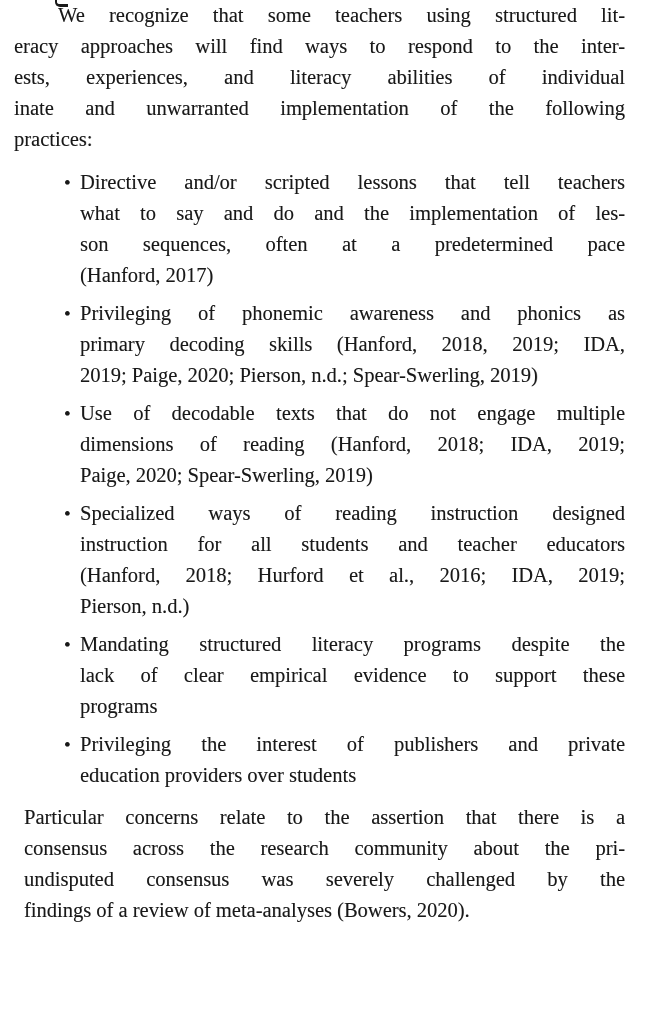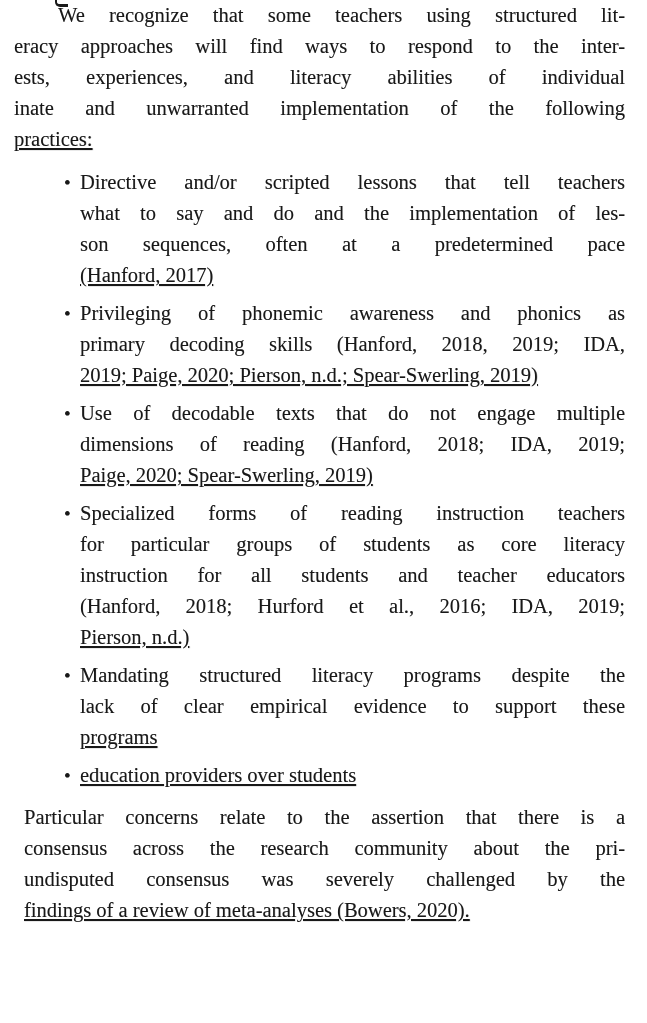--- a/index.html
+++ b/index.html
@@ -33,21 +33,20 @@
     border-left: 2px solid #1a1a1a;
   }
   .ln {
     display: block;
     text-align: justify;
     text-align-last: justify;
   }
   .ln.last {
     text-align: left;
     text-align-last: left;
-    text-decoration: underline;
   }
   .ln.indent {
     padding-left: 44px;
   }
   .para {
     margin: 0;
   }
   ul.concerns {
     list-style: none;
     margin: 12px 0 0 0;
@@ -103,34 +102,34 @@
       <span class="ln last">2019; Paige, 2020; Pierson, n.d.; Spear-Swerling, 2019)</span>
     </li>
     <li>
       <span class="bullet">•</span>
       <span class="ln">Use of decodable texts that do not engage multiple</span>
       <span class="ln">dimensions of reading (Hanford, 2018; IDA, 2019;</span>
       <span class="ln last">Paige, 2020; Spear-Swerling, 2019)</span>
     </li>
     <li>
       <span class="bullet">•</span>
-      <span class="ln">Specialized forms of reading instruction teachers</span>
-      <span class="ln">for particular groups of students as core literacy</span>
+      <span class="ln">Specialized ways of reading instruction designed</span>
       <span class="ln">instruction for all students and teacher educators</span>
       <span class="ln">(Hanford, 2018; Hurford et al., 2016; IDA, 2019;</span>
       <span class="ln last">Pierson, n.d.)</span>
     </li>
     <li>
       <span class="bullet">•</span>
       <span class="ln">Mandating structured literacy programs despite the</span>
       <span class="ln">lack of clear empirical evidence to support these</span>
       <span class="ln last">programs</span>
     </li>
     <li>
       <span class="bullet">•</span>
+      <span class="ln">Privileging the interest of publishers and private</span>
       <span class="ln last">education providers over students</span>
     </li>
   </ul>
 
   <p class="para closing">
     <span class="ln">Particular concerns relate to the assertion that there is a</span>
     <span class="ln">consensus across the research community about the pri-</span>
     <span class="ln">undisputed consensus was severely challenged by the</span>
     <span class="ln last">findings of a review of meta-analyses (Bowers, 2020).</span>
   </p>

